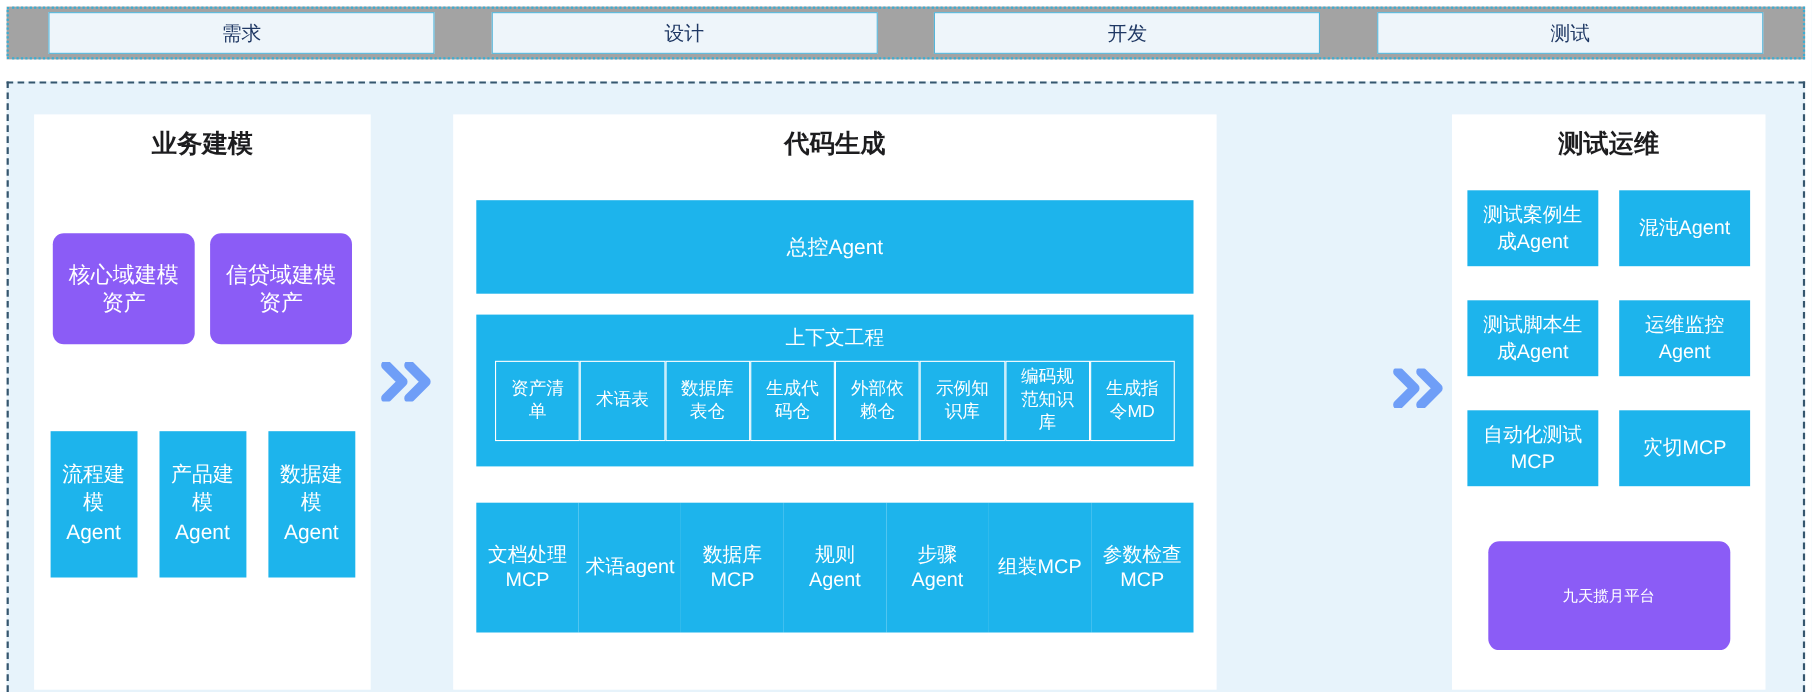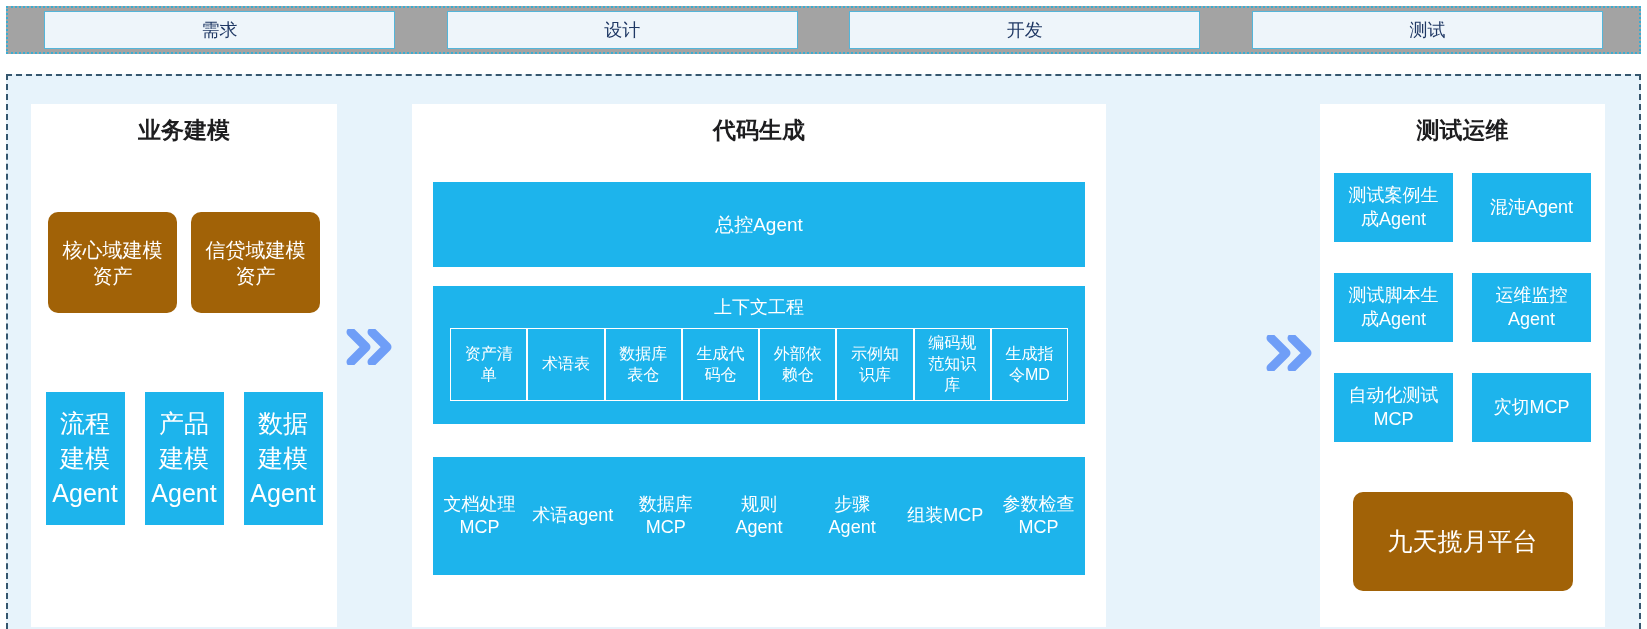--- a/index.html
+++ b/index.html
@@ -41,33 +41,33 @@
   }
   .panel-title {
     text-align: center; padding-top: 11px;
     font-size: 23px; font-weight: bold; color: #1d1d1f;
   }
   .left-panel  { left: 23px;   width: 306px; }
   .mid-panel   { left: 404px;  width: 694px; }
   .right-panel { left: 1312px; width: 285px; }
 
   .cyan-fill { background: #1db4ec; color: #ffffff; }
-  .navy-fill { background: #a16207; color: #ffffff; }
+  .navy-fill { background: #8b5cf6; color: #ffffff; }
 
   
   .asset-row { display: flex; justify-content: center; gap: 14px; margin-top: 66px; }
   .asset-box {
     width: 129px; height: 101px; border-radius: 10px;
     font-size: 20px; line-height: 1.3; text-align: center;
     display: flex; align-items: center; justify-content: center; padding: 4px 8px;
   }
   .agent-row { display: flex; justify-content: center; gap: 20px; margin-top: 79px; }
   .agent-box {
     width: 79px; height: 133px;
-    font-size: 25px; line-height: 1.4; text-align: center;
+    font-size: 19px; line-height: 1.4; text-align: center;
     display: flex; align-items: center; justify-content: center; padding: 0 7px;
   }
 
   
   .master-bar {
     margin: 36px 21px 0; height: 85px;
     font-size: 19px;
     display: flex; align-items: center; justify-content: center;
   }
   .context-block { margin: 19px 21px 0; height: 138px; }
@@ -93,21 +93,21 @@
     justify-content: center; margin-top: 27px;
   }
   .to-box {
     height: 69px;
     font-size: 18px; line-height: 1.3; text-align: center;
     display: flex; align-items: center; justify-content: center; padding: 0 8px;
   }
   .platform-box {
     width: 220px; height: 99px; border-radius: 10px;
     margin: 50px auto 0;
-    font-size: 25px;
+    font-size: 14px;
     display: flex; align-items: center; justify-content: center; text-align: center;
   }
 
   
   .chev { position: absolute; width: 46px; height: 36px; }
   .chev-1 { left: 338px; top: 253px; }
   .chev-2 { left: 1258px; top: 259px; }
   .chev svg { width: 100%; height: 100%; }
 </style>
 </head>

